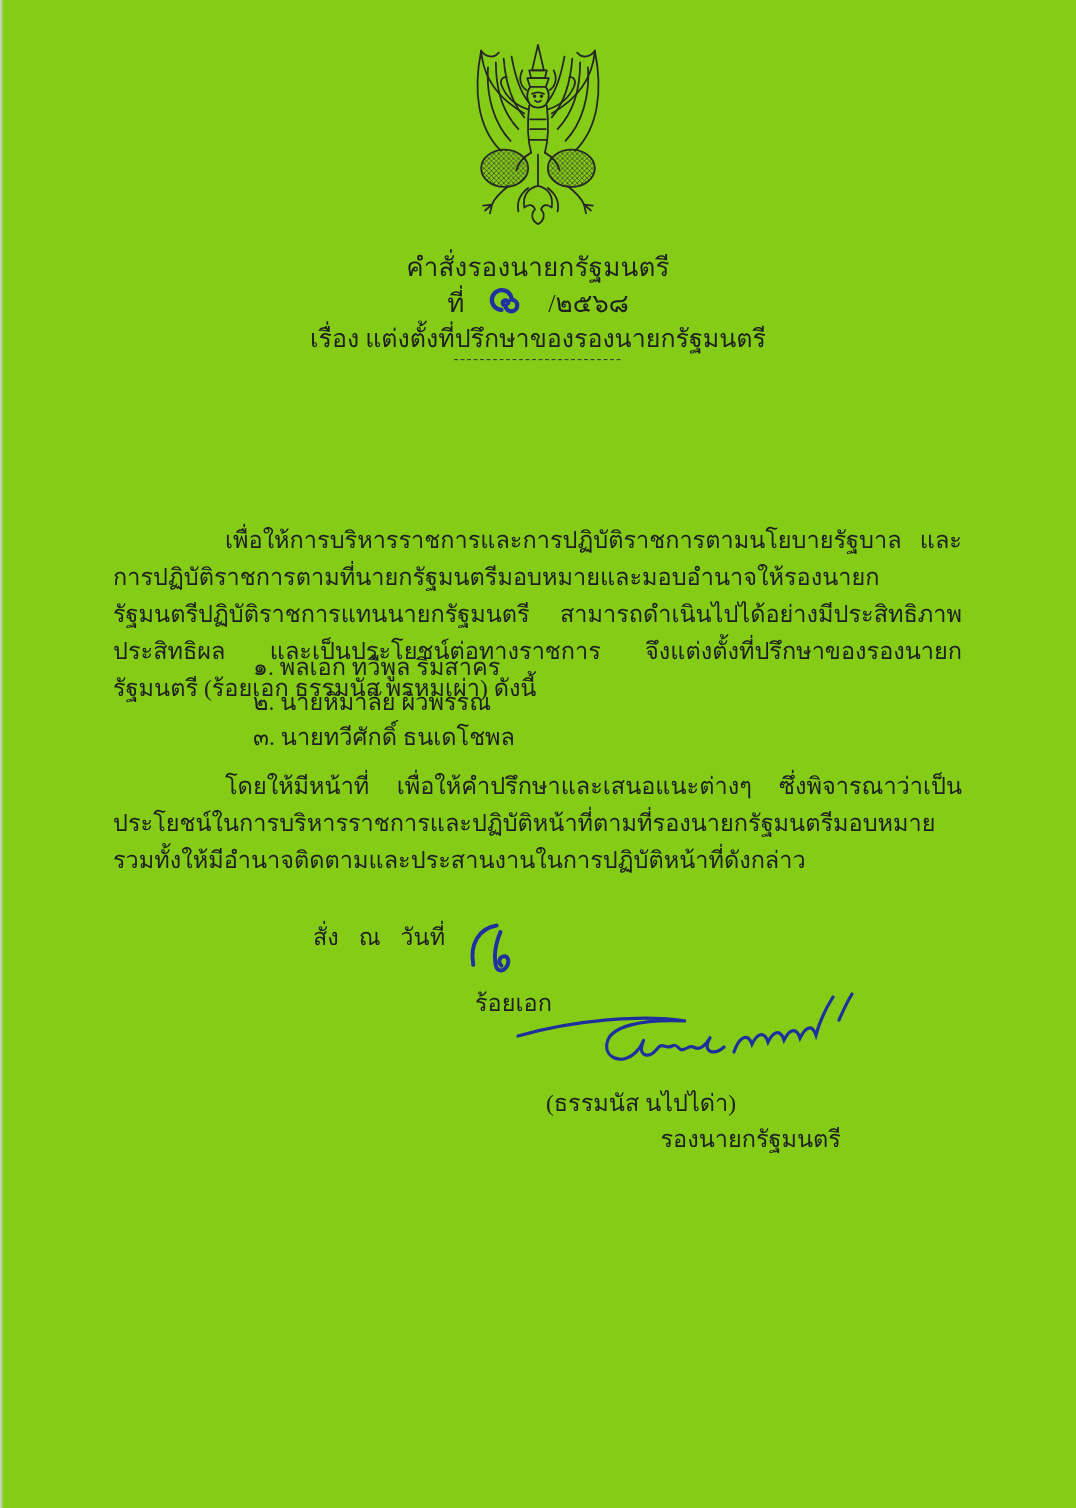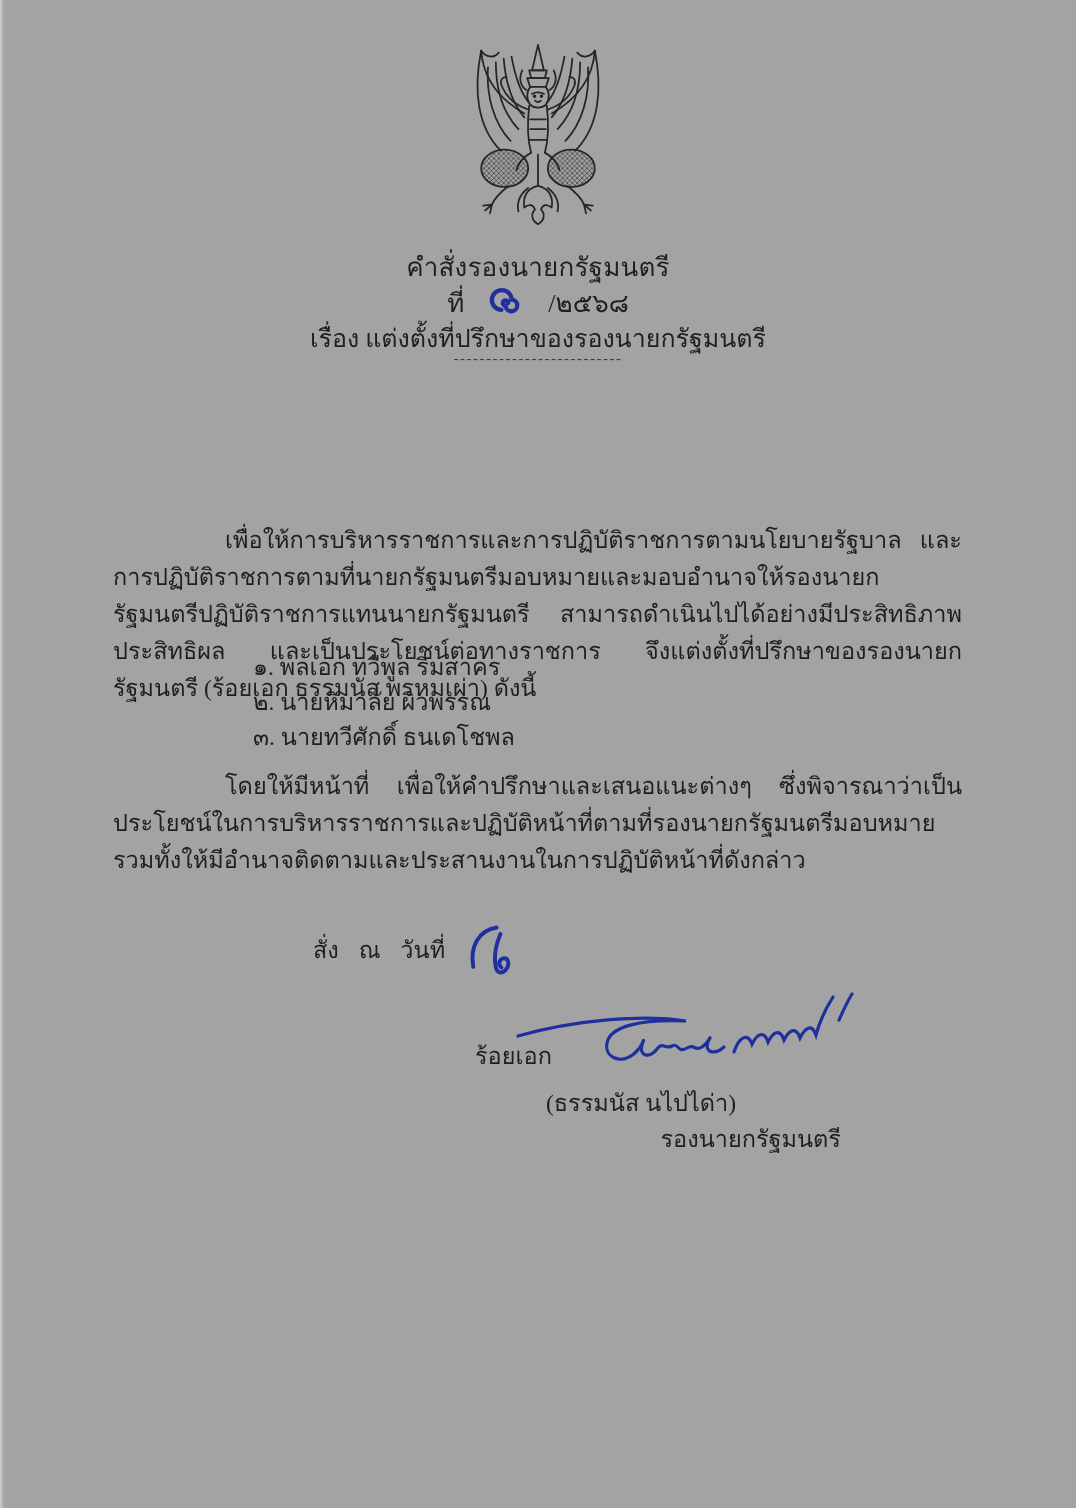--- a/index.html
+++ b/index.html
@@ -1,21 +1,21 @@
 <!DOCTYPE html>
 <html lang="th"><head>
 <meta charset="utf-8">
 <style>
   html,body { margin:0; padding:0; background:#e9e9ea; }
   .page {
     position: relative;
     width: 1076px;
     height: 1508px;
     margin: 0 auto;
-    background: #a3a3a3;
+    background: #84cc16;
     color: #1f1f1f;
     font-family: "Liberation Serif", serif;
     overflow: hidden;
   }
   .page::before {
     content:"";
     position:absolute; left:0; top:0; bottom:0; width:4px;
     background: linear-gradient(to right, #d2d2d4, rgba(246,246,247,0));
     pointer-events:none;
   }
@@ -39,25 +39,25 @@
   }
   .para { margin:0; }
   .indent { text-indent:112px; }
   #p1 { top:410px; }
   #p2 { top:522px; }
   .advisors { position:absolute; left:253px; top:650px; font-size:23.5px; line-height:35px; }
   #p3 { top:768px; }
   .effective { position:absolute; left:245px; top:882px; font-size:23.5px; }
   .dateline {
     position:absolute; left:313px; top:918px; height:62px;
-    display:flex; align-items:center; gap:14px; font-size:23.5px;
+    display:flex; gap:14px; font-size:23.5px;
   }
   .dateline .word-gap { letter-spacing:0; word-spacing:14px; }
   .day-svg { width:54px; height:58px; display:block; margin:0 6px; }
-  .sig-rank { position:absolute; left:475px; top:1037px; font-size:23.5px; }
+  .sig-rank { position:absolute; left:475px; top:984px; font-size:23.5px; }
   .sig-svg { position:absolute; left:514px; top:990px; width:352px; height:100px; }
   .sig-name { position:absolute; left:441px; top:1084px; width:400px; text-align:center; font-size:23.5px; }
   .sig-pos  { position:absolute; left:441px; top:1120px; width:400px; text-align:right; font-size:23.5px; }
   .sr {
     position:absolute; width:1px; height:1px; overflow:hidden;
     clip-path: inset(50%); white-space:nowrap;
   }
 </style>
 </head>
 <body>

